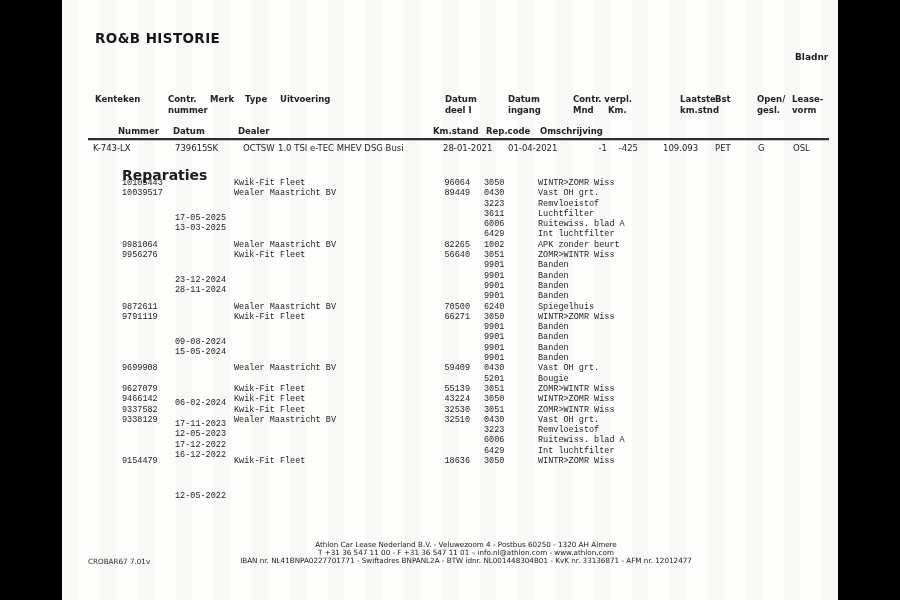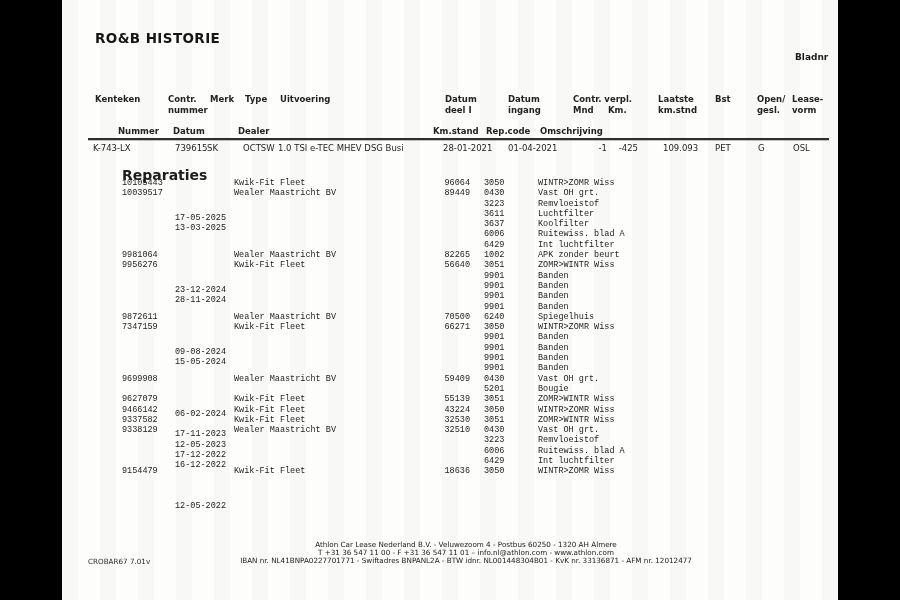--- a/index.html
+++ b/index.html
@@ -60,21 +60,21 @@
   <div class="abs h hr1" style="left:148px">Merk</div>
   <div class="abs h hr1" style="left:183px">Type</div>
   <div class="abs h hr1" style="left:218px">Uitvoering</div>
   <div class="abs h hr1" style="left:383px">Datum
 deel I</div>
   <div class="abs h hr1" style="left:446px">Datum
 ingang</div>
   <div class="abs h hr1" style="left:511px">Contr. verpl.</div>
   <div class="abs h hr1b" style="left:511px">Mnd</div>
   <div class="abs h hr1b" style="left:546px">Km.</div>
-  <div class="abs h hr1" style="left:596px">Laatste
+  <div class="abs h hr1" style="left:618px">Laatste
 km.stnd</div>
   <div class="abs h hr1" style="left:653px">Bst</div>
   <div class="abs h hr1" style="left:695px">Open/
 gesl.</div>
   <div class="abs h hr1" style="left:730px">Lease-
 vorm</div>
 
   <div class="abs h hr2" style="left:56px">Nummer</div>
   <div class="abs h hr2" style="left:111px">Datum</div>
   <div class="abs h hr2" style="left:176px">Dealer</div>
@@ -131,28 +131,20 @@
 
       <div class="rrow">
         <span class="c-num"></span>
         <span class="c-dat"></span>
         <span class="c-dea"></span>
         <span class="c-km"></span>
         <span class="c-cod">3611</span>
         <span class="c-oms">Luchtfilter</span>
       </div>
 
-      <div class="rrow">
-        <span class="c-num"></span>
-        <span class="c-dat"></span>
-        <span class="c-dea"></span>
-        <span class="c-km"></span>
-        <span class="c-cod">3637</span>
-        <span class="c-oms">Koolfilter</span>
-      </div>
 
 
       <div class="rrow">
         <span class="c-num"></span>
         <span class="c-dat"></span>
         <span class="c-dea"></span>
         <span class="c-km"></span>
         <span class="c-cod">6006</span>
         <span class="c-oms">Ruitewiss. blad A</span>
       </div>
@@ -223,21 +215,21 @@
       <div class="rrow">
         <span class="c-num">9872611</span>
         <span class="c-dat">09-08-2024</span>
         <span class="c-dea">Wealer Maastricht BV</span>
         <span class="c-km">70500</span>
         <span class="c-cod">6240</span>
         <span class="c-oms">Spiegelhuis</span>
       </div>
 
       <div class="rrow">
-        <span class="c-num">7347159</span>
+        <span class="c-num">9791119</span>
         <span class="c-dat">15-05-2024</span>
         <span class="c-dea">Kwik-Fit Fleet</span>
         <span class="c-km">66271</span>
         <span class="c-cod">3050</span>
         <span class="c-oms">WINTR&gt;ZOMR Wiss</span>
       </div>
 
       <div class="rrow">
         <span class="c-num"></span>
         <span class="c-dat"></span>

